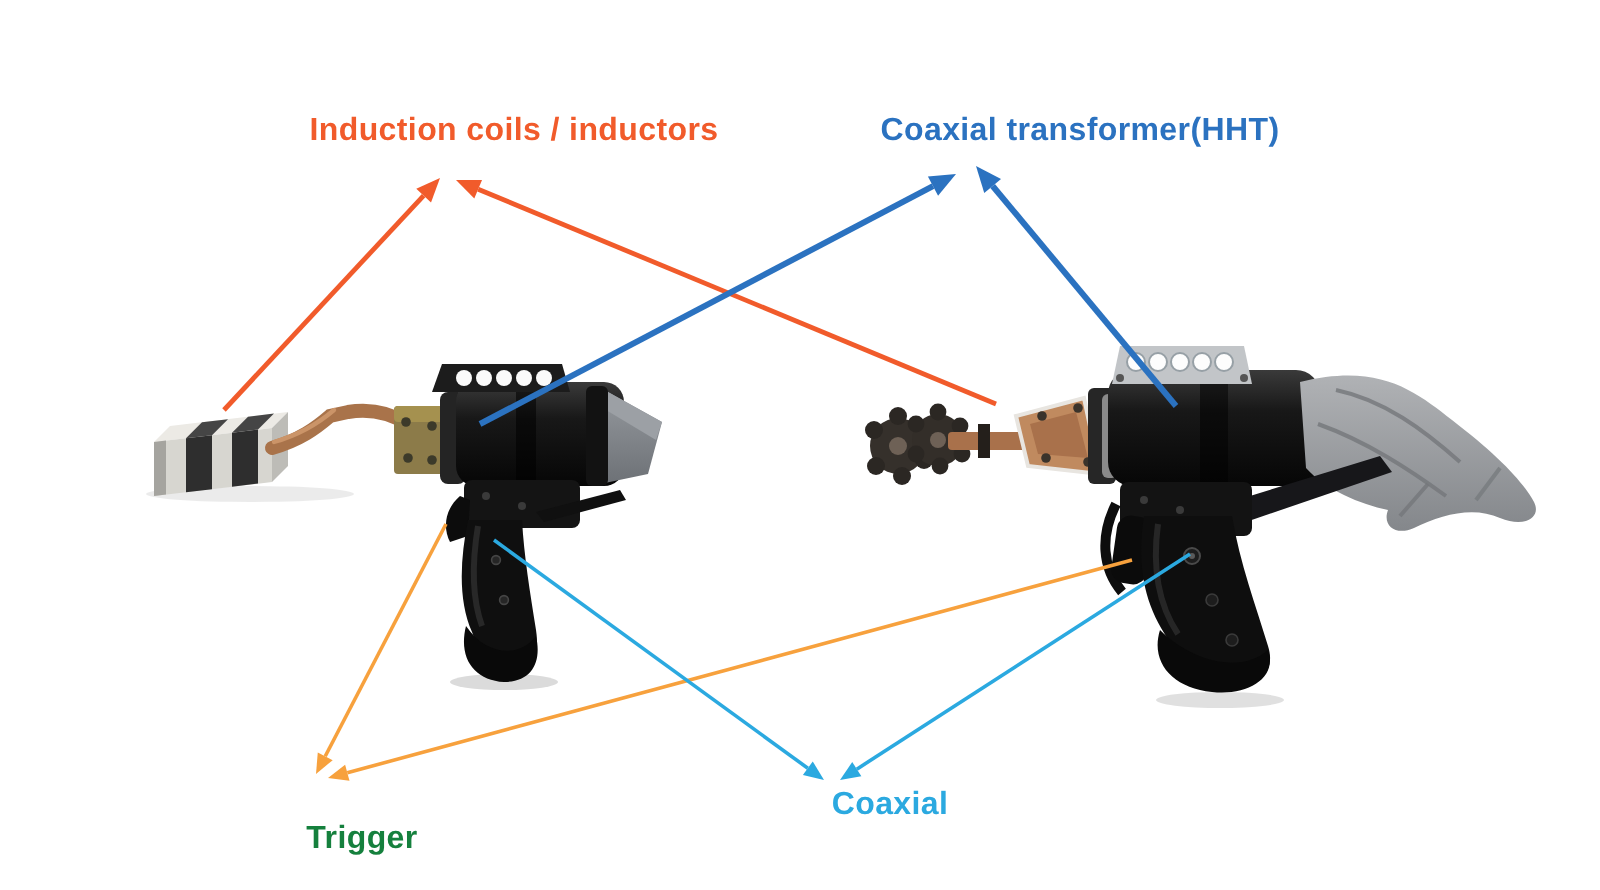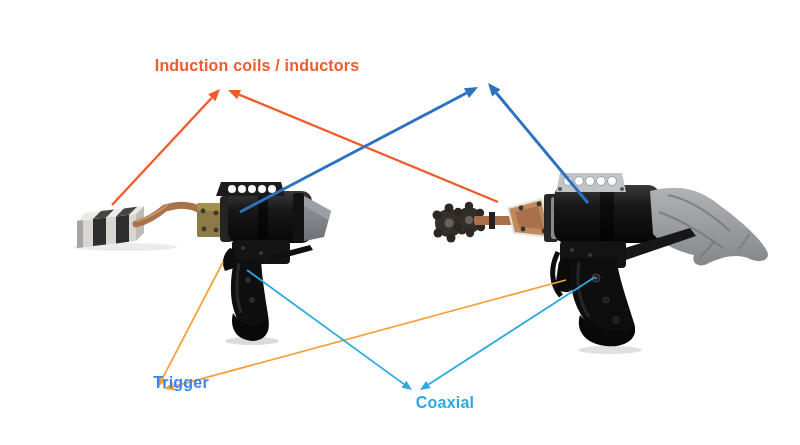--- a/index.html
+++ b/index.html
@@ -197,15 +197,16 @@
         <line x1="566" y1="280" x2="173.65150606381923" y2="386.383049350855" stroke="#F7A13D" stroke-width="1.8"></line>
         <polygon points="164,389 174.75062533646013,390.43668189765907 172.55238679117832,382.32941680405094" fill="#F7A13D"></polygon>
         <line x1="247" y1="270" x2="403.9126391569681" y2="384.11828302324955" stroke="#2BA9E0" stroke-width="1.8"></line>
         <polygon points="412,390 406.38296028720333,380.72159146917613 401.4423180267329,387.51497457732296" fill="#2BA9E0"></polygon>
         <line x1="595" y1="277" x2="428.40084953685994" y2="384.5754514419133" stroke="#2BA9E0" stroke-width="1.8"></line>
         <polygon points="420,390 430.6791599312563,388.10380824739445 426.12253914246355,381.0470946364321" fill="#2BA9E0"></polygon>
       </g>
   </svg>
 
   <div class="callout" style="left: 234px; top: 66px; color: rgb(241, 91, 43);">Induction coils / inductors</div>
-  <div class="callout" style="left: 158px; top: 383px; color: #3b82f6;">Trigger</div>
+  <div class="callout" style="left: 517px; top: 66px; color: rgb(43, 114, 192);">Coaxial transformer(HHT)</div>
+  <div class="callout" style="left: 158px; top: 420px; color: #15803d;">Trigger</div>
   <div class="callout" style="left: 422px; top: 403px; color: rgb(43, 169, 224);">Coaxial</div>
 </div>
 
 </body></html>

